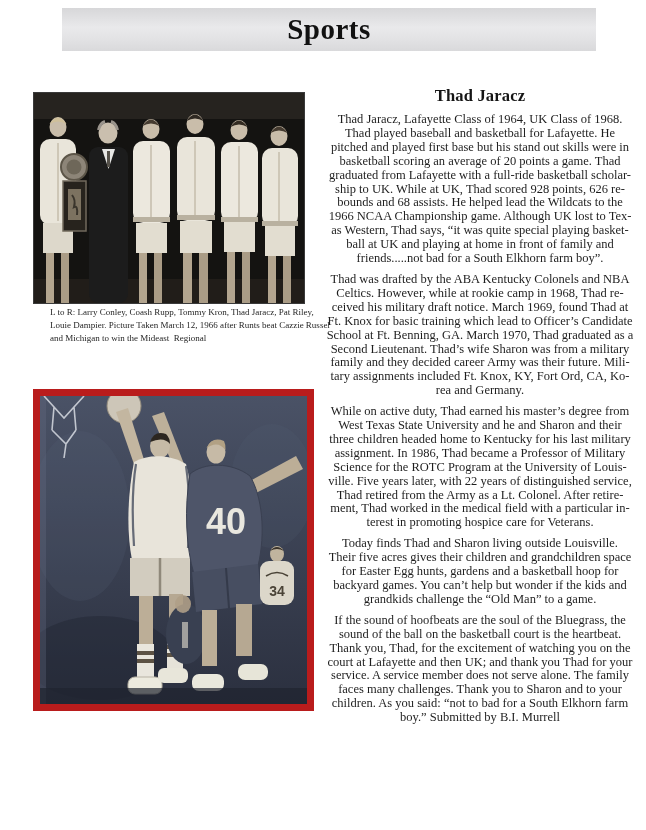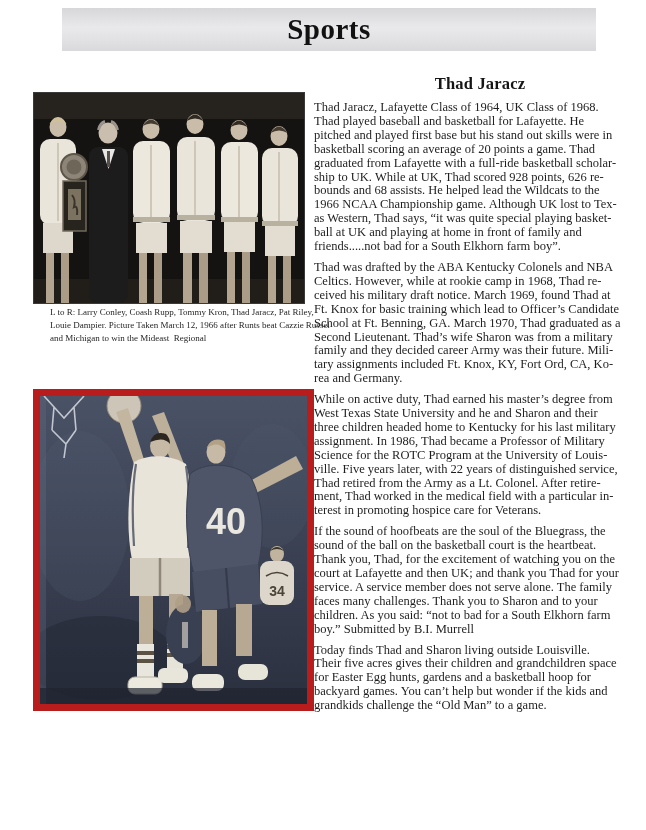--- a/index.html
+++ b/index.html
@@ -21,26 +21,27 @@
   .photo-1{top:92px;width:270px;height:210px;border:1px solid #3a3a3a;}
   .photo-2{top:389px;width:267px;height:308px;border:7px solid #b91c1c;}
   .caption{
     position:absolute;font-size:9px;line-height:12.8px;color:#262626;
     white-space:pre;font-family:"Liberation Serif",serif;
   }
   .caption-1{left:50px;top:306px;width:305px;}
   .caption-2{left:33px;top:700px;width:267px;text-align:center;}
   .article{position:absolute;left:314px;top:70px;width:332px;}
   .article-title{
-    margin:4px 0 7px 0;font-size:16.5px;font-weight:bold;text-align:center;
+    margin:16px 0 7px 0;font-size:16.5px;font-weight:bold;text-align:center;
     color:#151515;letter-spacing:0.2px;
   }
   .para{
     margin:0 0 7px 0;font-size:12.5px;line-height:13.9px;white-space:pre;
     color:#1e1e1e;
+    text-align:center;
   }
   .svg-num{font-family:"Liberation Sans",sans-serif;font-weight:bold;}
 </style>
 </head>
 <body>
 
 <div class="page">
 
   <div class="header-bar">
     <span class="header-title">Sports</span>
@@ -226,28 +227,28 @@
 rea and Germany.</p>
     <p class="para">While on active duty, Thad earned his master’s degree from
 West Texas State University and he and Sharon and their
 three children headed home to Kentucky for his last military
 assignment. In 1986, Thad became a Professor of Military
 Science for the ROTC Program at the University of Louis-
 ville. Five years later, with 22 years of distinguished service,
 Thad retired from the Army as a Lt. Colonel. After retire-
 ment, Thad worked in the medical field with a particular in-
 terest in promoting hospice care for Veterans.</p>
+    <p class="para">Today finds Thad and Sharon living outside Louisville.
+Their five acres gives their children and grandchildren space
+for Easter Egg hunts, gardens and a basketball hoop for
+backyard games. You can’t help but wonder if the kids and
+grandkids challenge the “Old Man” to a game.</p>
     <p class="para">If the sound of hoofbeats are the soul of the Bluegrass, the
 sound of the ball on the basketball court is the heartbeat.
 Thank you, Thad, for the excitement of watching you on the
 court at Lafayette and then UK; and thank you Thad for your
 service. A service member does not serve alone. The family
 faces many challenges. Thank you to Sharon and to your
 children. As you said: “not to bad for a South Elkhorn farm
 boy.” Submitted by B.I. Murrell</p>
-    <p class="para">Today finds Thad and Sharon living outside Louisville.
-Their five acres gives their children and grandchildren space
-for Easter Egg hunts, gardens and a basketball hoop for
-backyard games. You can’t help but wonder if the kids and
-grandkids challenge the “Old Man” to a game.</p>
   </div>
 
 </div>
 
 </body></html>

